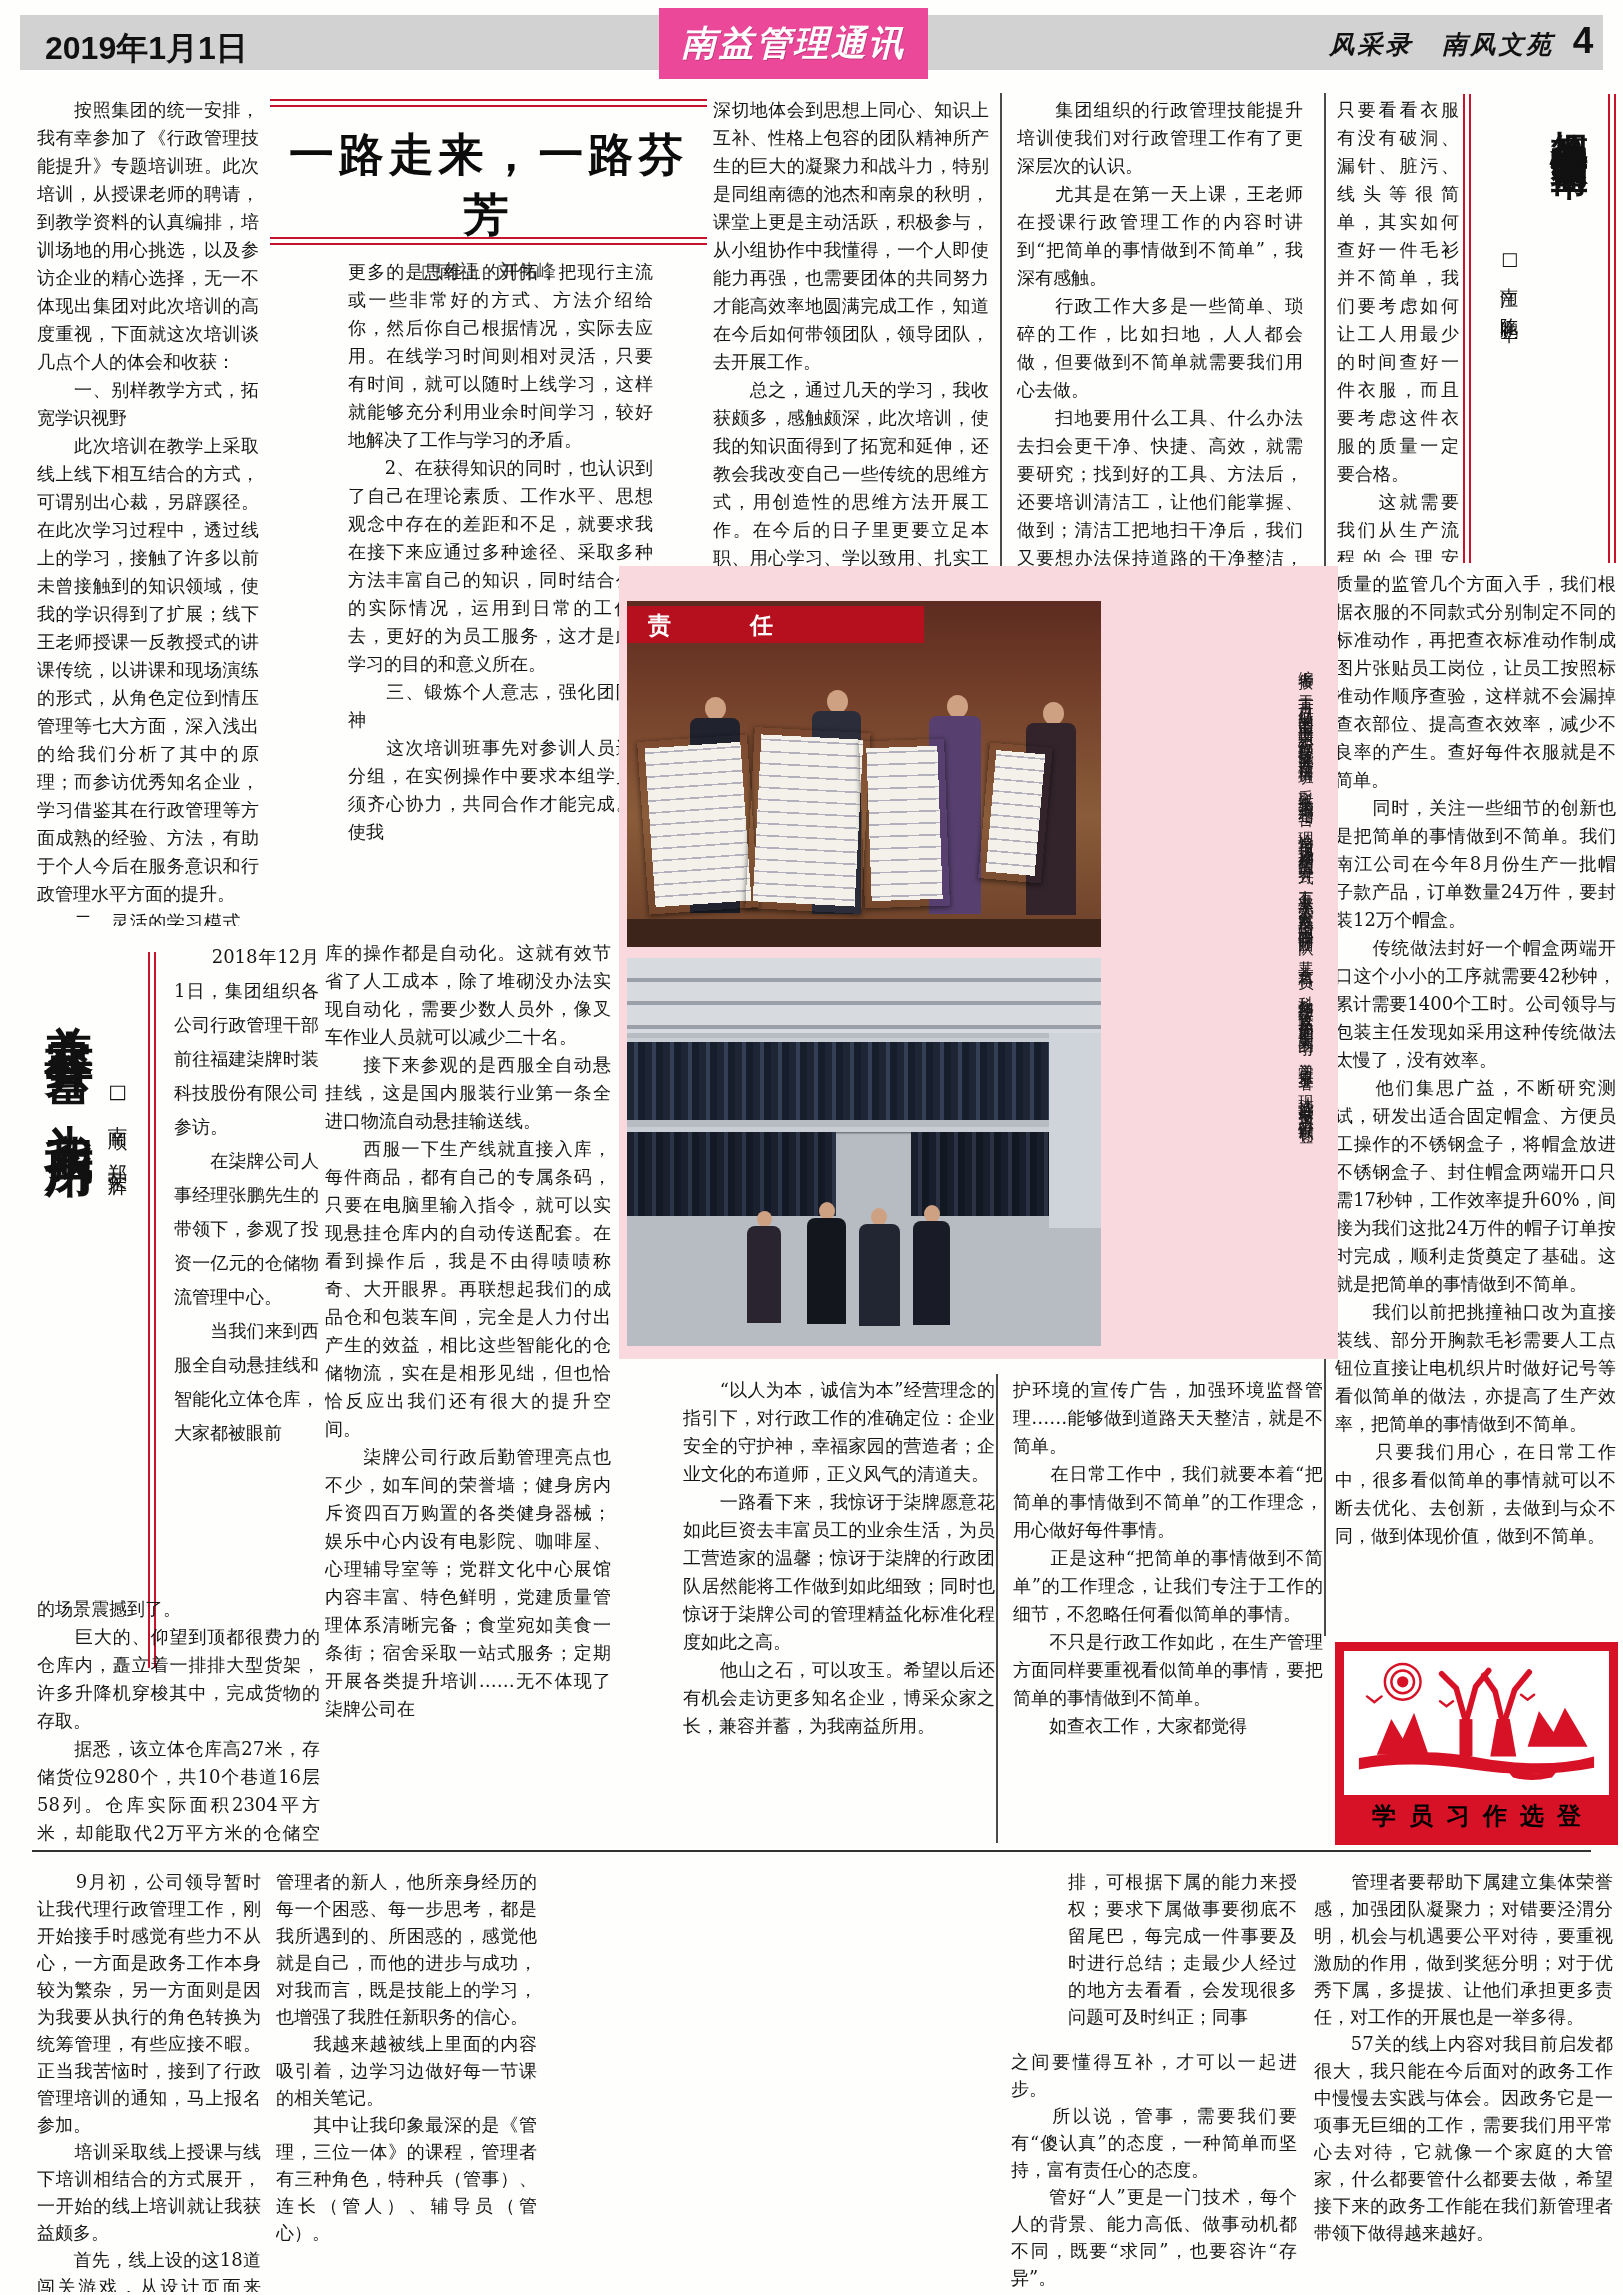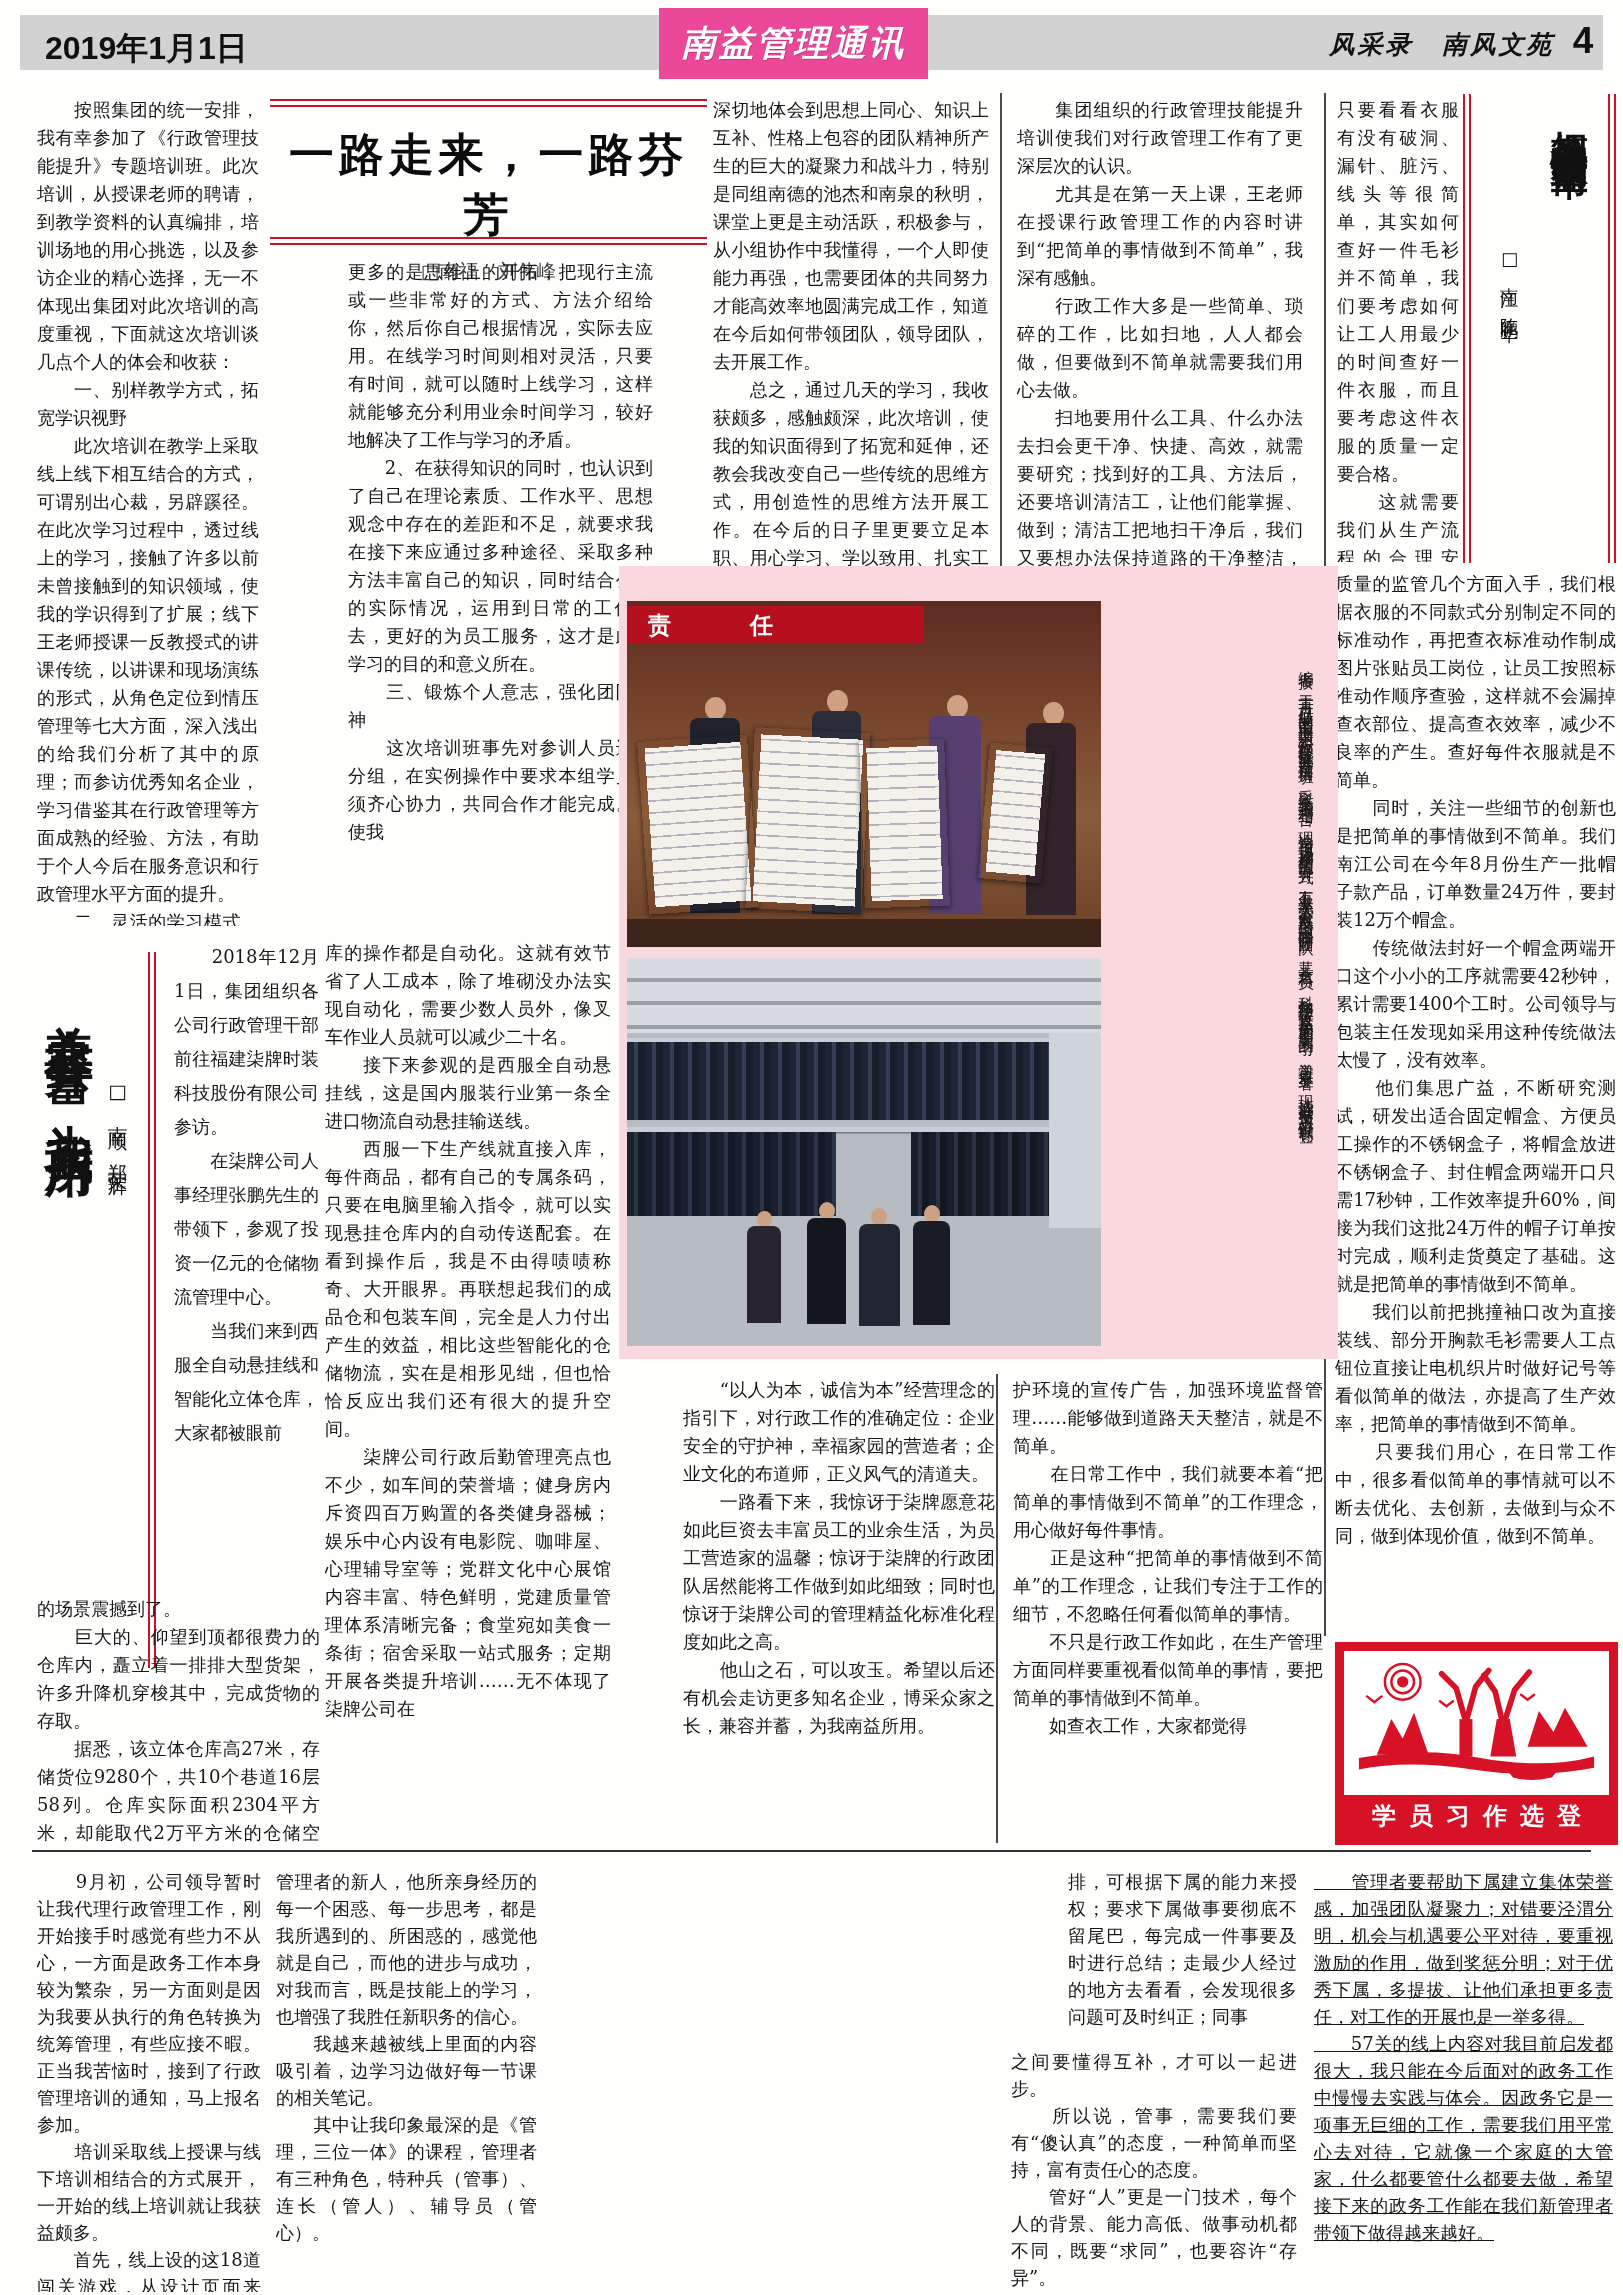--- a/index.html
+++ b/index.html
@@ -173,36 +173,36 @@
         <path d="M196 92 L186 50 L172 30"></path>
           <path d="M196 92 L210 48 L228 26"></path>
       </g>
       <rect x="142" y="84" width="16" height="46" fill="#d81226"></rect>
       <path d="M188 84 l16 0 l8 46 l-32 0 z" fill="#d81226"></path>
       <path d="M40 128 L58 84 L72 108 L86 76 L104 128 Z" fill="#d81226"></path>
       <path d="M226 118 L240 74 L258 100 L272 70 L292 104 L300 118 Z" fill="#d81226"></path>
       <path d="M18 132 q80 -14 150 0 q80 14 140 -2 l0 14 q-70 14 -150 2 q-80 -12 -140 0 z" fill="#d81226"></path>
       <path d="M200 146 q30 10 64 0 l-8 10 q-26 6 -48 0 z" fill="#d81226"></path>
     </svg>
-    <div style="position:absolute;left:0;right:0;bottom:0;height:41px;background:#d81226;color:#ffffff;
+    <div style="position:absolute;left:0;right:0;bottom:0;height:41px;background:#d81226;color:#000000;
                 font-size:24px;font-weight:700;letter-spacing:13px;text-align:center;line-height:41px;padding-left:13px;overflow:hidden;">学员习作选登</div>
   </div>
 
   <div class="hline" style="left:32px;top:1850px;width:1559px;"></div>
 
   <div class="col" style="left:37px;top:1868px;width:224px;height:424px;line-height:27px;">　　9月初，公司领导暂时让我代理行政管理工作，刚开始接手时感觉有些力不从心，一方面是政务工作本身较为繁杂，另一方面则是因为我要从执行的角色转换为统筹管理，有些应接不暇。正当我苦恼时，接到了行政管理培训的通知，马上报名参加。
 　　培训采取线上授课与线下培训相结合的方式展开，一开始的线上培训就让我获益颇多。
 　　首先，线上设的这18道闯关游戏，从设计页面来看，清晰易懂，层层引入，一目了然。
 　　第二，让人有共鸣。游戏的主角关厉哲，也是一个刚刚成为</div>
   <div class="col" style="left:276px;top:1868px;width:261px;height:424px;line-height:27px;">管理者的新人，他所亲身经历的每一个困惑、每一步思考，都是我所遇到的、所困惑的，感觉他就是自己，而他的进步与成功，对我而言，既是技能上的学习，也增强了我胜任新职务的信心。
 　　我越来越被线上里面的内容吸引着，边学习边做好每一节课的相关笔记。
 　　其中让我印象最深的是《管理，三位一体》的课程，管理者有三种角色，特种兵（管事）、连长（管人）、辅导员（管心）。</div>
 
 
   <div class="col" style="left:1011px;top:2048px;width:286px;height:244px;line-height:27px;">之间要懂得互补，才可以一起进步。
 　　所以说，管事，需要我们要有“傻认真”的态度，一种简单而坚持，富有责任心的态度。
 　　管好“人”更是一门技术，每个人的背景、能力高低、做事动机都不同，既要“求同”，也要容许“存异”。</div>
   <div class="col" style="left:1068px;top:1868px;width:229px;height:179px;line-height:27px;">排，可根据下属的能力来授权；要求下属做事要彻底不留尾巴，每完成一件事要及时进行总结；走最少人经过的地方去看看，会发现很多问题可及时纠正；同事</div>
-  <div class="col" style="left:1314px;top:1868px;width:299px;height:424px;line-height:27px;text-decoration:underline;">　　管理者要帮助下属建立集体荣誉感，加强团队凝聚力；对错要泾渭分明，机会与机遇要公平对待，要重视激励的作用，做到奖惩分明；对于优秀下属，多提拔、让他们承担更多责任，对工作的开展也是一举多得。
+  <div class="col" style="left:1314px;top:1868px;width:299px;height:424px;line-height:27px;">　　管理者要帮助下属建立集体荣誉感，加强团队凝聚力；对错要泾渭分明，机会与机遇要公平对待，要重视激励的作用，做到奖惩分明；对于优秀下属，多提拔、让他们承担更多责任，对工作的开展也是一举多得。
 　　57关的线上内容对我目前启发都很大，我只能在今后面对的政务工作中慢慢去实践与体会。因政务它是一项事无巨细的工作，需要我们用平常心去对待，它就像一个家庭的大管家，什么都要管什么都要去做，希望接下来的政务工作能在我们新管理者带领下做得越来越好。</div>
 
 </div>
 
 
 </body></html>

